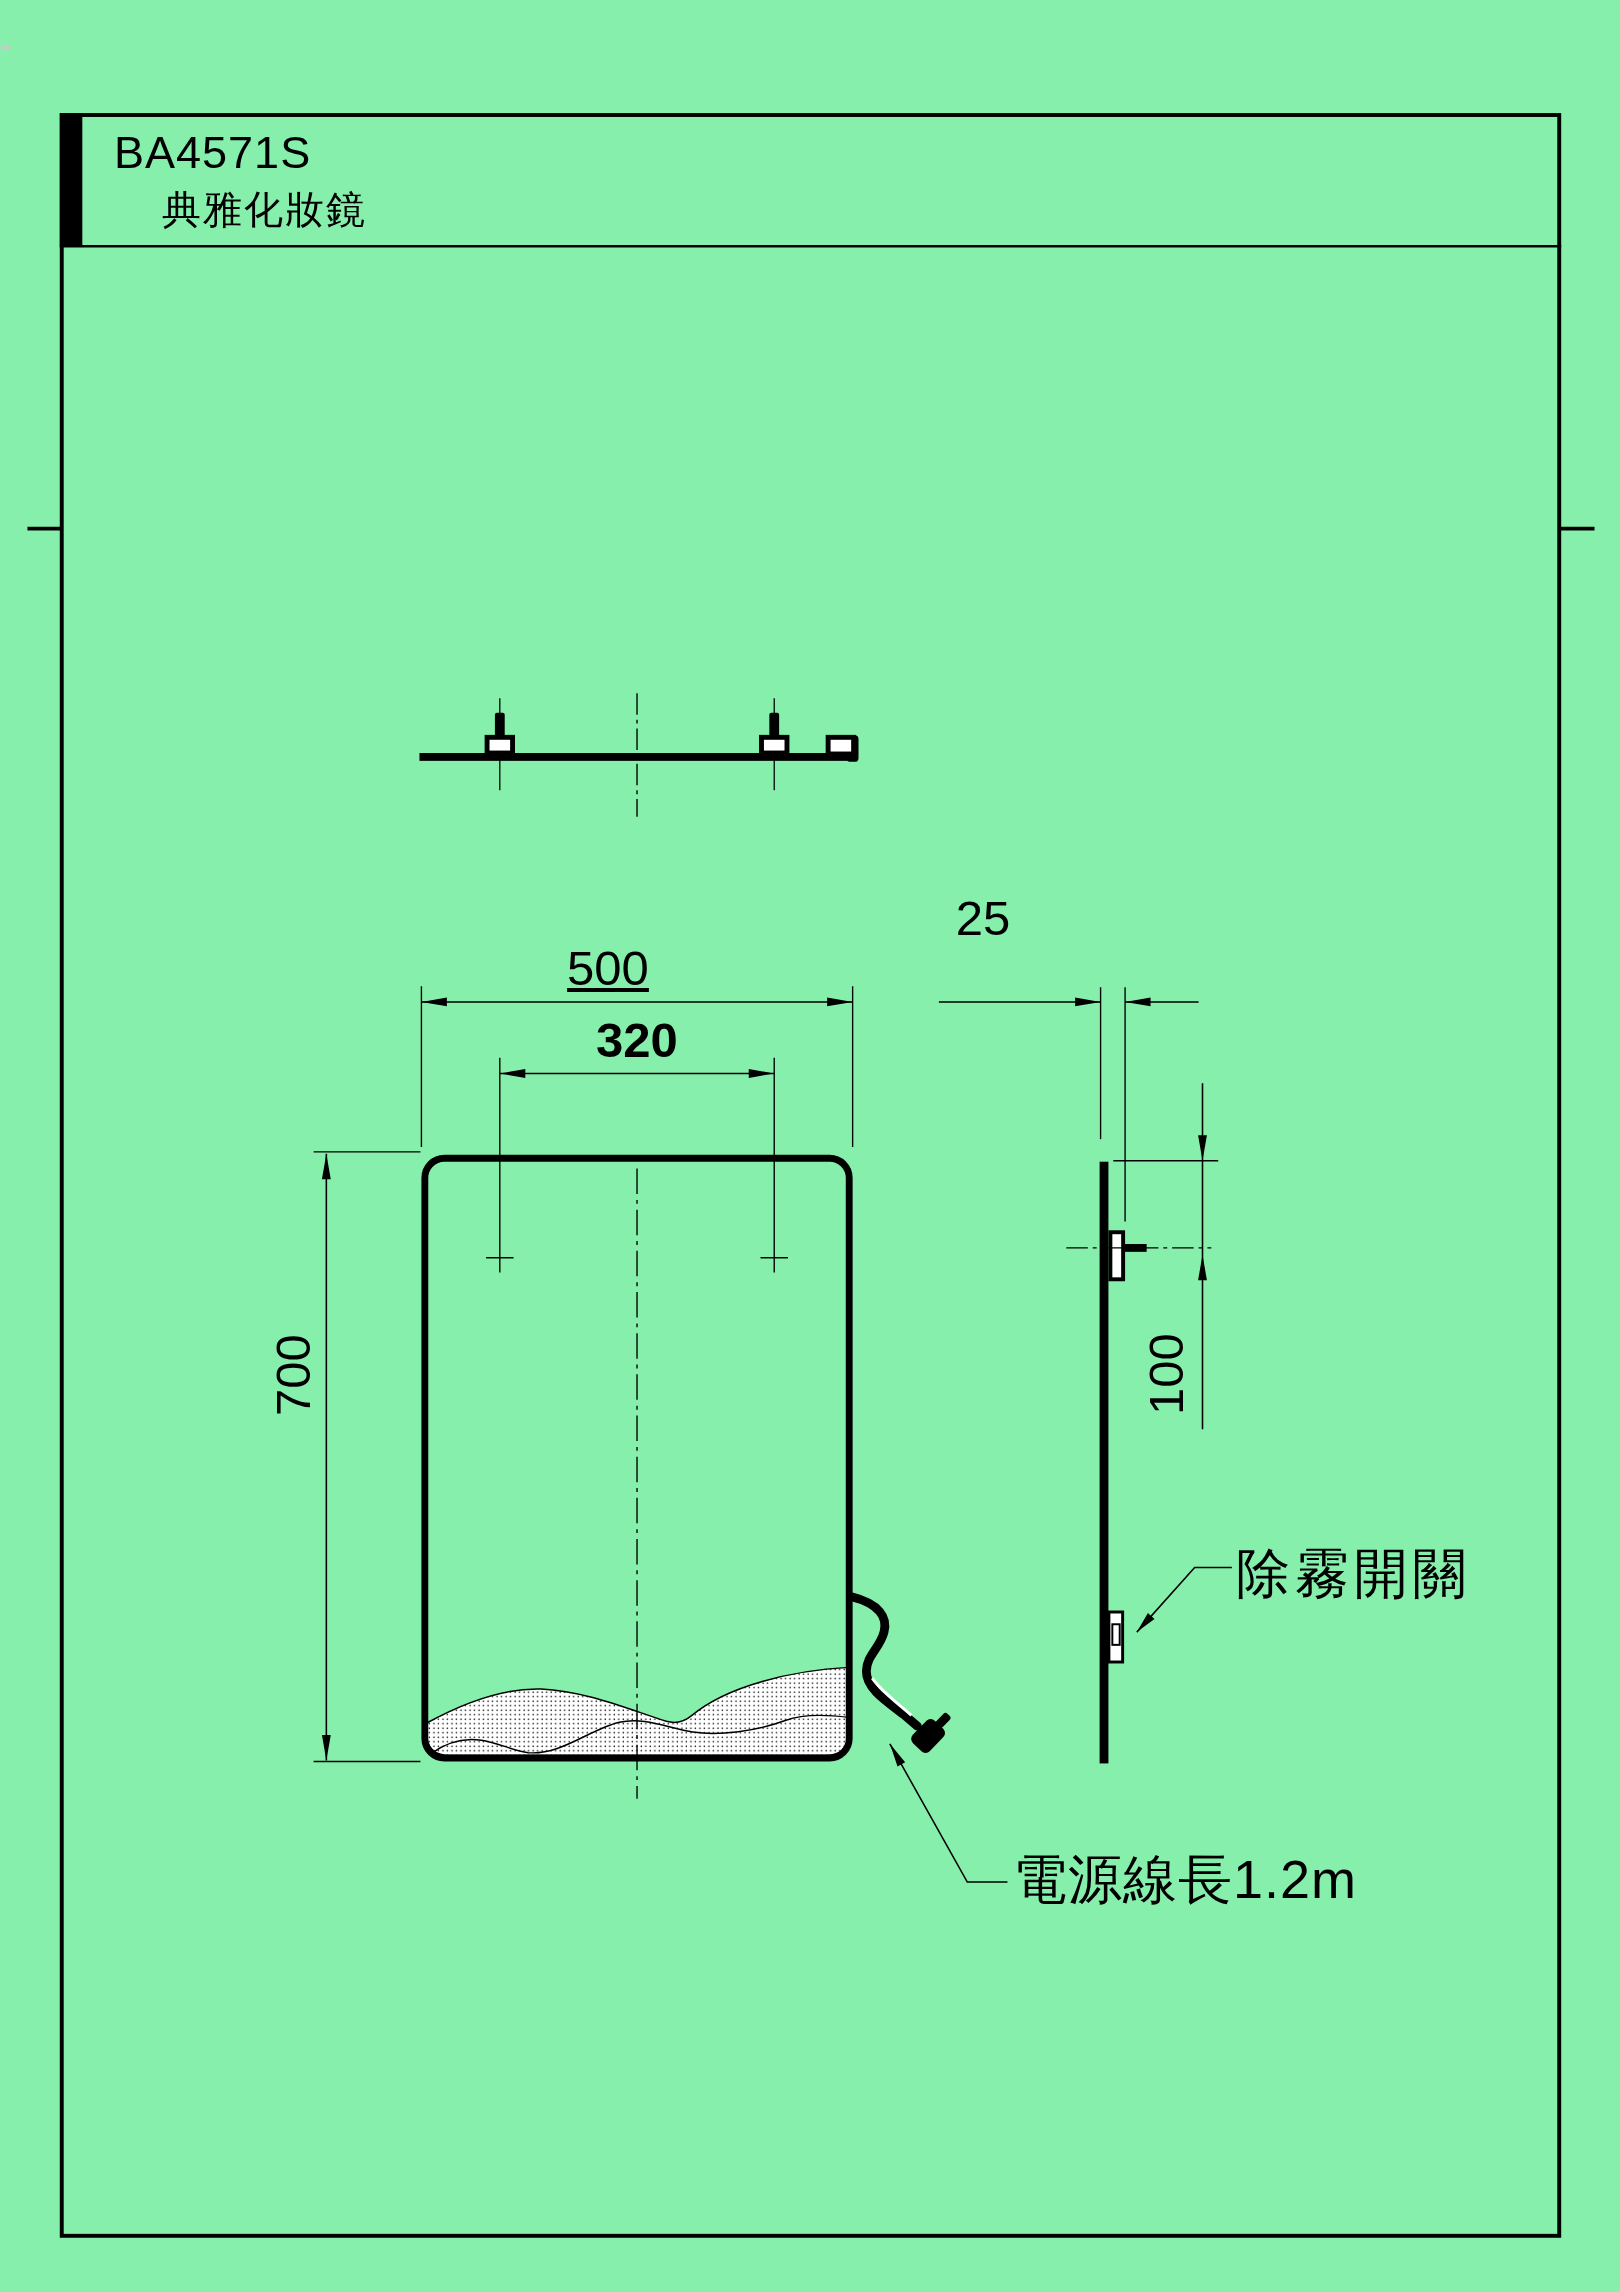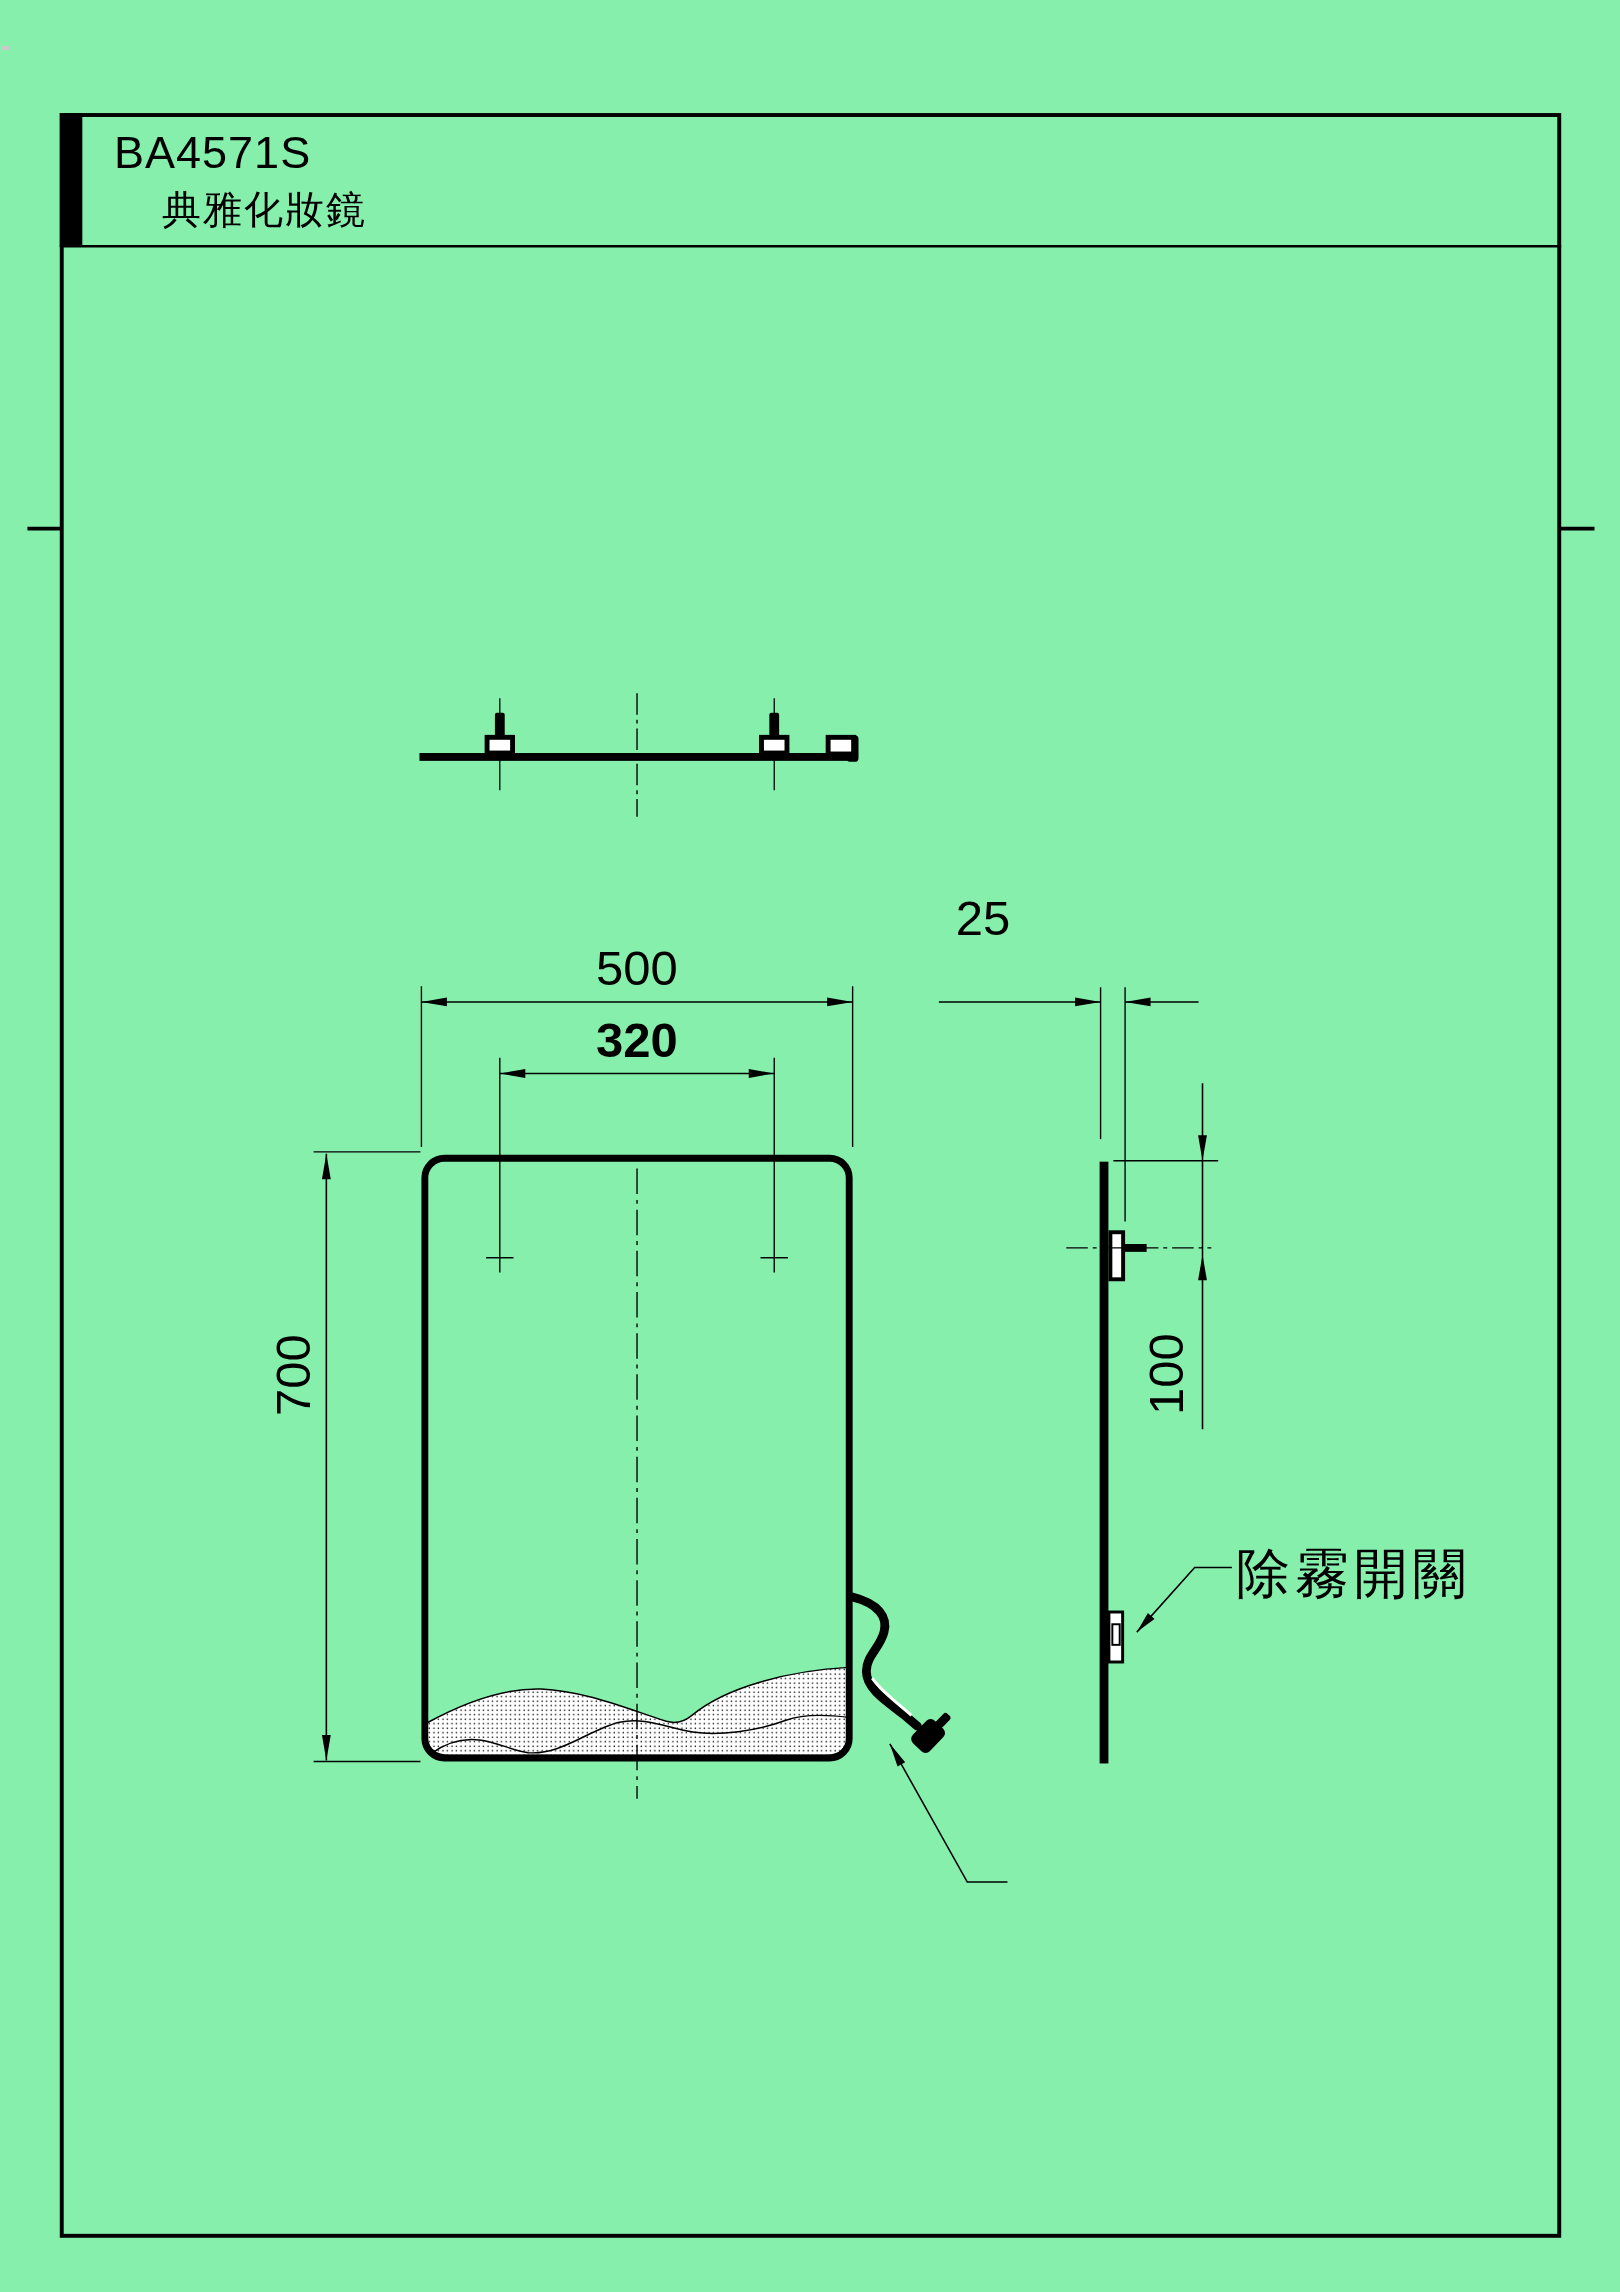--- a/index.html
+++ b/index.html
@@ -127,22 +127,23 @@
     </g>
     <g>
       <polyline points="908,1779 987,1920 1028,1920" fill="none" stroke="#000" stroke-width="1.6"></polyline>
       <polygon points="908,1779 915.8,1802.1 923.6,1797.7" fill="#000"></polygon>
     </g>
   </svg>
 
   <div class="txt title-model">BA4571S</div>
   <div class="txt title-name">典雅化妝鏡</div>
 
-  <div class="txt dim" style="left:637px;top:968px;">500</div>
+  <div class="txt dim" style="left:608px;top:968px;text-decoration:underline;">500</div>
   <div class="txt dim" style="left:637px;top:1040px;font-weight:bold;">320</div>
   <div class="txt dim rot" style="left:293px;top:1375px;">700</div>
   <div class="txt dim" style="left:983px;top:918px;">25</div>
   <div class="txt dim rot" style="left:1166px;top:1374px;">100</div>
 
   <div class="txt lbl lbl-defog">除霧開關</div>
+  <div class="txt lbl lbl-cord">電源線長1.2m</div>
 
 </div>
 
 
 </body></html>

